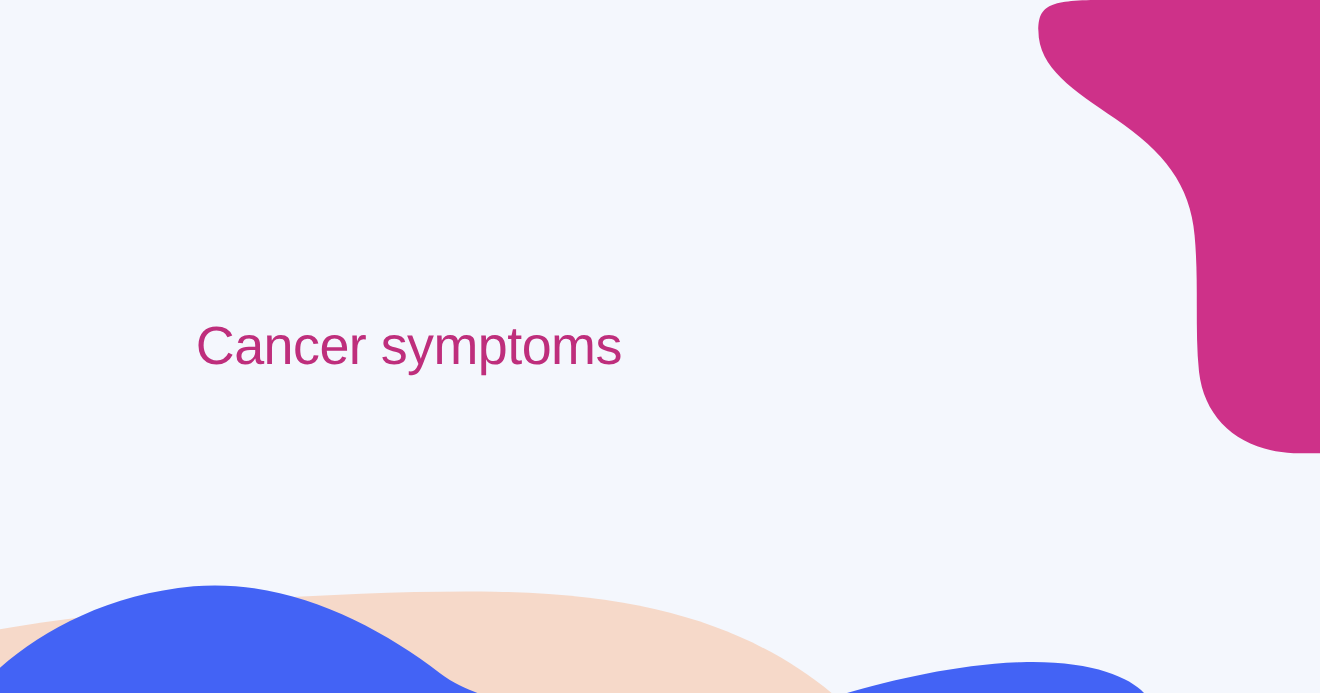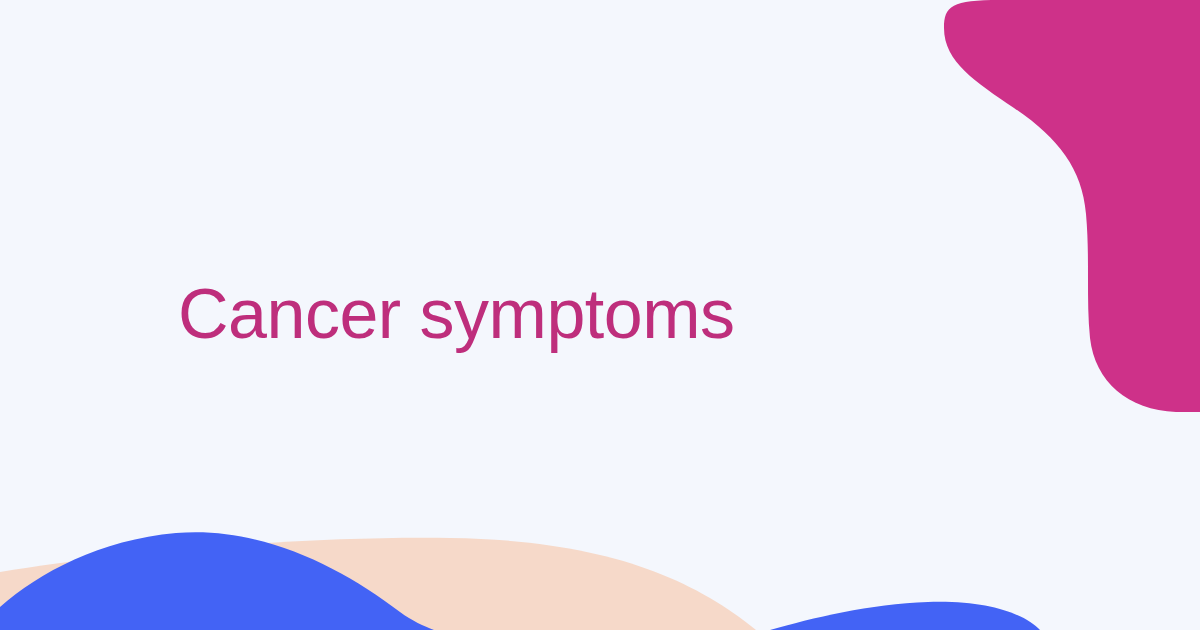--- a/index.html
+++ b/index.html
@@ -37,21 +37,21 @@
     align-items: center;
     justify-content: flex-start;
     padding: 0 0 0 178px;
     box-sizing: border-box;
   }
 
   #page-title {
     margin: 0;
     font-family: "Liberation Sans", sans-serif;
     font-weight: 400;
-    font-size: 70px;
+    font-size: 49px;
     line-height: 1.08;
     letter-spacing: -0.5px;
     color: #be2e7c;
     white-space: nowrap;
     max-width: 880px;
   }
 </style>
 </head>
 <body>
 

